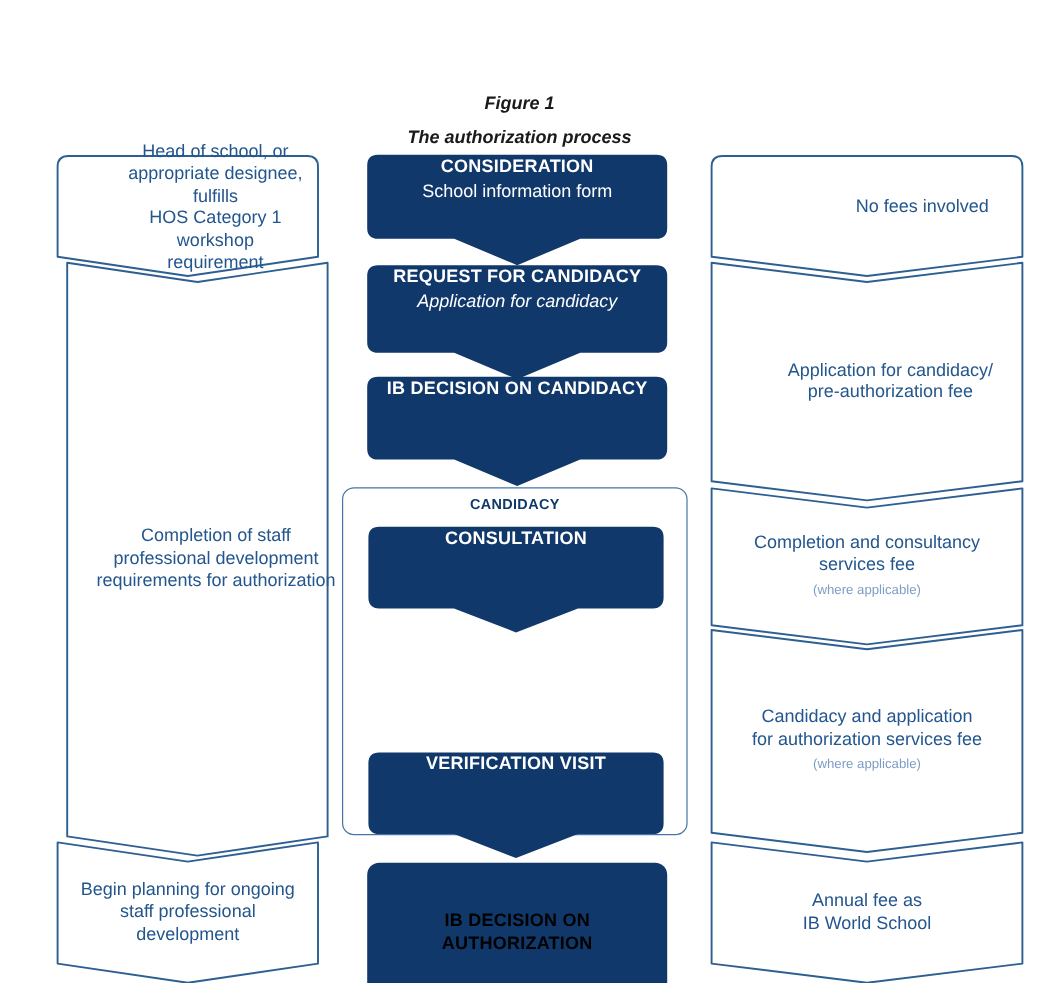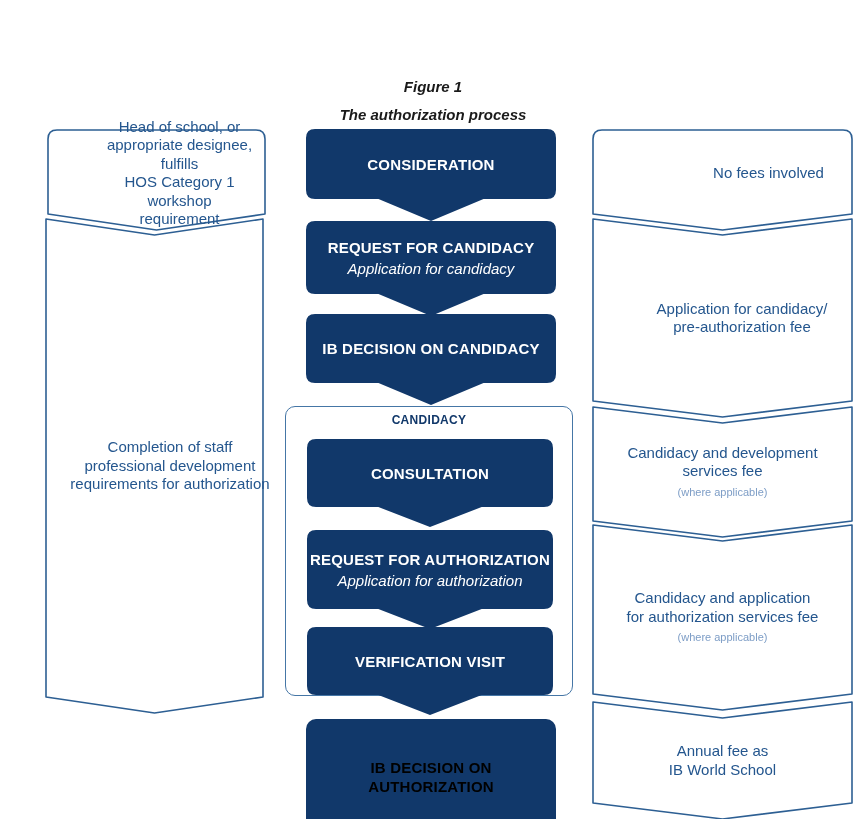--- a/index.html
+++ b/index.html
@@ -23,21 +23,21 @@
   .box-label{
     position:absolute;inset:0;display:flex;flex-direction:column;
     align-items:center;justify-content:center;text-align:center;
     color:var(--text-blue);font-size:15px;line-height:18.5px;
     white-space:pre-line;z-index:2;
   }
   .pad-vb{padding-bottom:14px;padding-left:46px;}
   .note{color:var(--note-blue);font-size:11px;line-height:17px;margin-top:3px;white-space:pre-line;}
   .dark-label{
     position:absolute;inset:0;display:flex;flex-direction:column;
-    align-items:center;justify-content:center;text-align:center;
+    align-items:center;text-align:center;
     color:#ffffff;z-index:2;
   }
   .dark-title{font-weight:bold;font-size:15px;letter-spacing:.2px;line-height:19px;white-space:pre-line;}
   .dark-sub{font-size:15px;line-height:19px;margin-top:2px;white-space:pre-line;}
   .italic{font-style:italic;}
   .candidacy{
     position:absolute;left:285px;top:390px;width:288px;height:290px;
     border:1.5px solid #4576a6;border-radius:10px;box-sizing:border-box;
     background:transparent;
   }
@@ -61,36 +61,45 @@
   <div class="box" style="left:48px;top:114px;width:217px;height:100px">
       <svg width="217" height="100" viewBox="0 0 217 100">
         <path d="M 9 0 L 208 0 Q 217 0 217 9 L 217 84 L 108.5 100 L 0 84 L 0 9 Q 0 0 9 0 Z" stroke-linejoin="round" style="fill: rgb(255, 255, 255); stroke: var(--border-blue); stroke-width: 1.6;"></path>
       </svg>
     <div class="box-label pad-vb">Head of school, or
 appropriate designee, fulfills
 HOS Category 1 workshop
 requirement</div>
   </div>
 
-  <div class="box" style="left:46px;top:203px;width:248px;height:494px">
+  <div class="box" style="left:56px;top:203px;width:248px;height:494px">
       <svg width="217" height="494" viewBox="0 0 217 494">
         <path d="M 0 0 L 108.5 16 L 217 0 L 217 478 L 108.5 494 L 0 478 Z" stroke-linejoin="round" style="fill: rgb(255, 255, 255); stroke: var(--border-blue); stroke-width: 1.6;"></path>
       </svg>
     <div class="box-label">Completion of staff
 professional development
 requirements for authorization</div>
   </div>
 
+  <div class="box" style="left:48px;top:686px;width:217px;height:117px">
+      <svg width="217" height="117" viewBox="0 0 217 117">
+        <path d="M 0 0 L 108.5 16 L 217 0 L 217 101 L 108.5 117 L 0 101 Z" stroke-linejoin="round" style="fill: rgb(255, 255, 255); stroke: var(--border-blue); stroke-width: 1.6;"></path>
+      </svg>
+    <div class="box-label">Begin planning for ongoing
+staff professional
+development</div>
+  </div>
 
   <div class="box" style="left:306px;top:113px;width:250px;height:92px">
       <svg width="250" height="92" viewBox="0 0 250 92">
         <path d="M 9 0 L 241 0 Q 250 0 250 9 L 250 61 Q 250 70 241 70 L 177.5 70 L 125 92 L 72.5 70 L 9 70 Q 0 70 0 61 L 0 9 Q 0 0 9 0 Z" stroke-linejoin="round" style="fill: var(--navy);"></path>
       </svg>
     <div class="dark-label" style="padding-bottom:22px">
       <span class="dark-title">CONSIDERATION</span>
+      <span class="dark-sub">School information form</span>
     </div>
   </div>
 
   <div class="box" style="left:306px;top:205px;width:250px;height:95px">
       <svg width="250" height="95" viewBox="0 0 250 95">
         <path d="M 9 0 L 241 0 Q 250 0 250 9 L 250 64 Q 250 73 241 73 L 177.5 73 L 125 95 L 72.5 73 L 9 73 Q 0 73 0 64 L 0 9 Q 0 0 9 0 Z" stroke-linejoin="round" style="fill: var(--navy);"></path>
       </svg>
     <div class="dark-label" style="padding-bottom:22px">
       <span class="dark-title">REQUEST FOR CANDIDACY</span>
       <span class="dark-sub italic">Application for candidacy</span>
@@ -111,29 +120,20 @@
 
     <div class="box" style="left:21px;top:32px;width:246px;height:88px">
         <svg width="246" height="88" viewBox="0 0 246 88">
           <path d="M 9 0 L 237 0 Q 246 0 246 9 L 246 59 Q 246 68 237 68 L 174.66 68 L 123 88 L 71.34 68 L 9 68 Q 0 68 0 59 L 0 9 Q 0 0 9 0 Z" stroke-linejoin="round" style="fill: var(--navy);"></path>
         </svg>
       <div class="dark-label" style="padding-bottom:20px">
         <span class="dark-title">CONSULTATION</span>
       </div>
     </div>
 
-    <div class="box" style="left:21px;top:123px;width:246px;height:99px">
-        <svg width="246" height="99" viewBox="0 0 246 99">
-          <path d="M 9 0 L 237 0 Q 246 0 246 9 L 246 70 Q 246 79 237 79 L 174.66 79 L 123 99 L 71.34 79 L 9 79 Q 0 79 0 70 L 0 9 Q 0 0 9 0 Z" stroke-linejoin="round" style="fill: var(--navy);"></path>
-        </svg>
-      <div class="dark-label" style="padding-bottom:20px">
-        <span class="dark-title">REQUEST FOR AUTHORIZATION</span>
-        <span class="dark-sub italic">Application for authorization</span>
-      </div>
-    </div>
 
     <div class="box" style="left:21px;top:220px;width:246px;height:88px">
         <svg width="246" height="88" viewBox="0 0 246 88">
           <path d="M 9 0 L 237 0 Q 246 0 246 9 L 246 59 Q 246 68 237 68 L 174.66 68 L 123 88 L 71.34 68 L 9 68 Q 0 68 0 59 L 0 9 Q 0 0 9 0 Z" stroke-linejoin="round" style="fill: var(--navy);"></path>
         </svg>
       <div class="dark-label" style="padding-bottom:20px">
         <span class="dark-title">VERIFICATION VISIT</span>
       </div>
     </div>
   </div>
@@ -155,21 +155,21 @@
       </svg>
     <div class="box-label">Application for candidacy/
 pre-authorization fee</div>
   </div>
 
   <div class="box" style="left:593px;top:391px;width:259px;height:130px">
       <svg width="259" height="130" viewBox="0 0 259 130">
         <path d="M 0 0 L 129.5 16 L 259 0 L 259 114 L 129.5 130 L 0 114 Z" stroke-linejoin="round" style="fill: rgb(255, 255, 255); stroke: var(--border-blue); stroke-width: 1.6;"></path>
       </svg>
     <div class="box-label">
-      <span>Candidacy and development
+      <span>Completion and consultancy
 services fee</span>
       <span class="note">(where applicable)</span>
     </div>
   </div>
 
   <div class="box" style="left:593px;top:509px;width:259px;height:185px">
       <svg width="259" height="185" viewBox="0 0 259 185">
         <path d="M 0 0 L 129.5 16 L 259 0 L 259 169 L 129.5 185 L 0 169 Z" stroke-linejoin="round" style="fill: rgb(255, 255, 255); stroke: var(--border-blue); stroke-width: 1.6;"></path>
       </svg>
     <div class="box-label">

